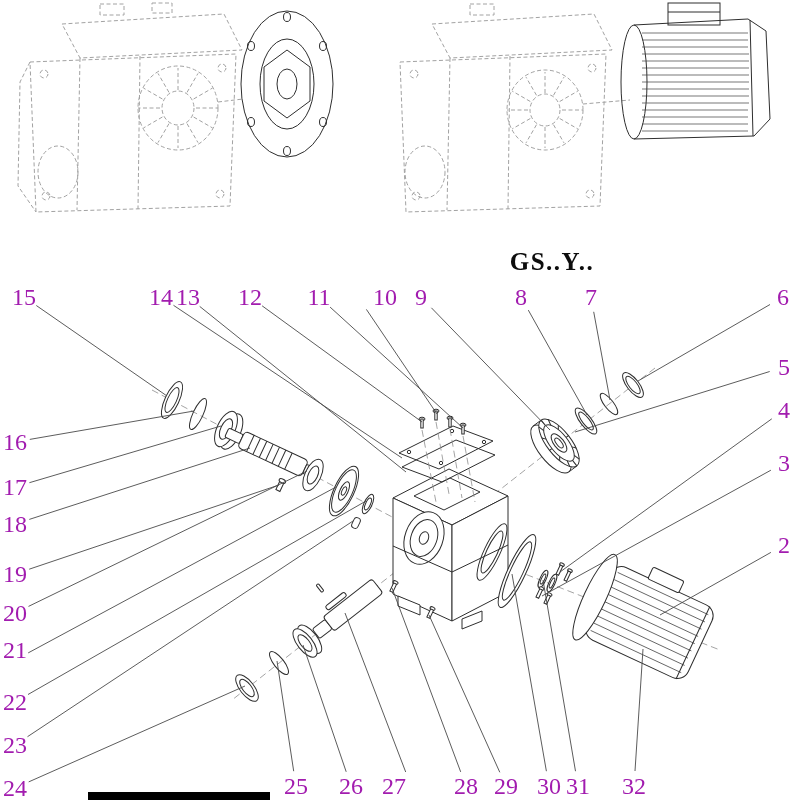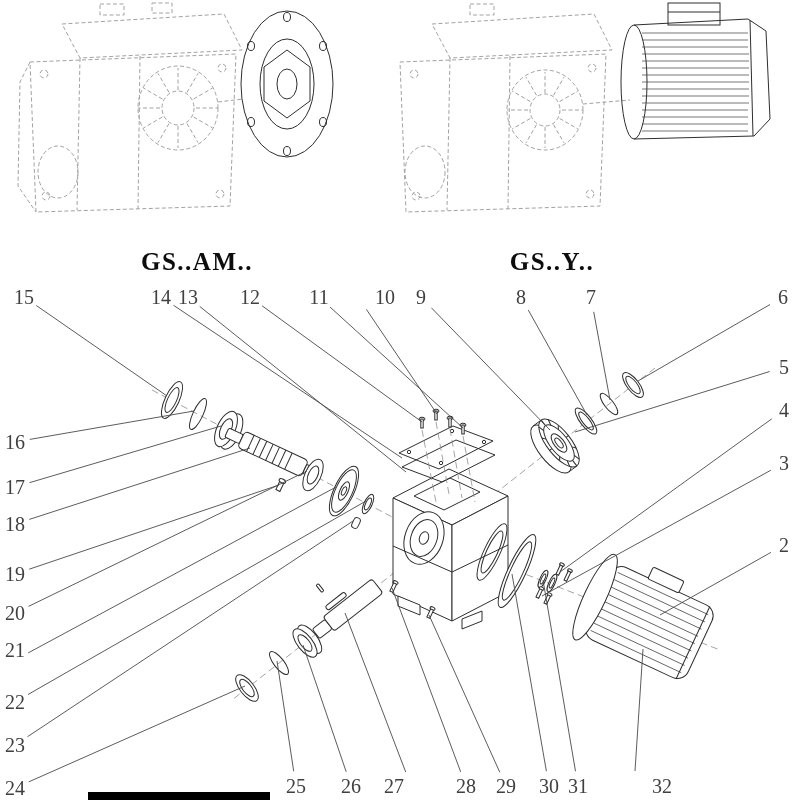--- a/index.html
+++ b/index.html
@@ -2,21 +2,21 @@
 <html><head>
 <meta charset="utf-8">
 <style>
   html,body{margin:0;padding:0;}
   body{width:800px;height:800px;position:relative;background:#ffffff;overflow:hidden;
        font-family:"Liberation Serif",serif;}
   .canvas{position:absolute;inset:0;}
   svg{position:absolute;left:0;top:0;}
   .gs-label{position:absolute;transform:translate(-50%,-50%);font-size:25px;font-weight:700;
             letter-spacing:1.5px;color:#0d0d0d;white-space:nowrap;}
-  .callout{position:absolute;transform:translate(-50%,-50%);font-size:20px;color:#404040;line-height:1;}
+  .callout{position:absolute;transform:translate(-50%,-50%);font-size:24px;color:#a21caf;line-height:1;}
   .dash{stroke:#a2a2a2;fill:none;stroke-width:1;stroke-dasharray:4 2.5;}
   .partn{stroke:#2e2e2e;fill:none;stroke-width:1;}
   .part{stroke:#2e2e2e;fill:#ffffff;stroke-width:1;}
   .axis{stroke:#8d8d8d;fill:none;stroke-width:0.8;stroke-dasharray:7 4;}
   .leader{stroke:#4a4a4a;stroke-width:0.9;}
   .fin{stroke:#3c3c3c;stroke-width:0.7;fill:none;}
   .scan-bar{position:absolute;left:88px;top:792px;width:182px;height:8px;background:#000;}
 </style>
 </head>
 <body>
@@ -292,21 +292,20 @@
         <line x1="346.2" y1="771.8" x2="303" y2="645" class="leader"></line>
         <line x1="405.7" y1="772.0" x2="345" y2="613" class="leader"></line>
         <line x1="460.7" y1="771.9" x2="392" y2="588" class="leader"></line>
         <line x1="499.8" y1="772.3" x2="429" y2="615" class="leader"></line>
         <line x1="546.4" y1="771.2" x2="512" y2="574" class="leader"></line>
         <line x1="575.5" y1="771.2" x2="543" y2="580" class="leader"></line>
         <line x1="635.0" y1="771.0" x2="643" y2="649" class="leader"></line>
       </g>
   </svg>
 
-  <div class="gs-label" style="left:197px;top:262px">GS..AM..</div>
   <div class="gs-label" style="left:552px;top:262px">GS..Y..</div>
 
   <div id="callout-layer">
       <div class="callout" style="left: 24px; top: 297px;">15</div>
       <div class="callout" style="left: 161px; top: 297px;">14</div>
       <div class="callout" style="left: 188px; top: 297px;">13</div>
       <div class="callout" style="left: 250px; top: 297px;">12</div>
       <div class="callout" style="left: 319px; top: 297px;">11</div>
       <div class="callout" style="left: 358px; top: 297px; margin-left: 27px;">10</div>
       <div class="callout" style="left: 421px; top: 297px;">9</div>
@@ -326,17 +325,17 @@
       <div class="callout" style="left: 15px; top: 702px;">22</div>
       <div class="callout" style="left: 15px; top: 745px;">23</div>
       <div class="callout" style="left: 15px; top: 788px;">24</div>
       <div class="callout" style="left: 296px; top: 786px;">25</div>
       <div class="callout" style="left: 351px; top: 786px;">26</div>
       <div class="callout" style="left: 394px; top: 786px;">27</div>
       <div class="callout" style="left: 466px; top: 786px;">28</div>
       <div class="callout" style="left: 506px; top: 786px;">29</div>
       <div class="callout" style="left: 549px; top: 786px;">30</div>
       <div class="callout" style="left: 578px; top: 786px;">31</div>
-      <div class="callout" style="left: 634px; top: 786px; margin-left: 28px;">32</div>
+      <div class="callout" style="left: 634px; top: 786px;">32</div>
     </div>
 
   <div class="scan-bar"></div>
 </div>
 
 </body></html>

